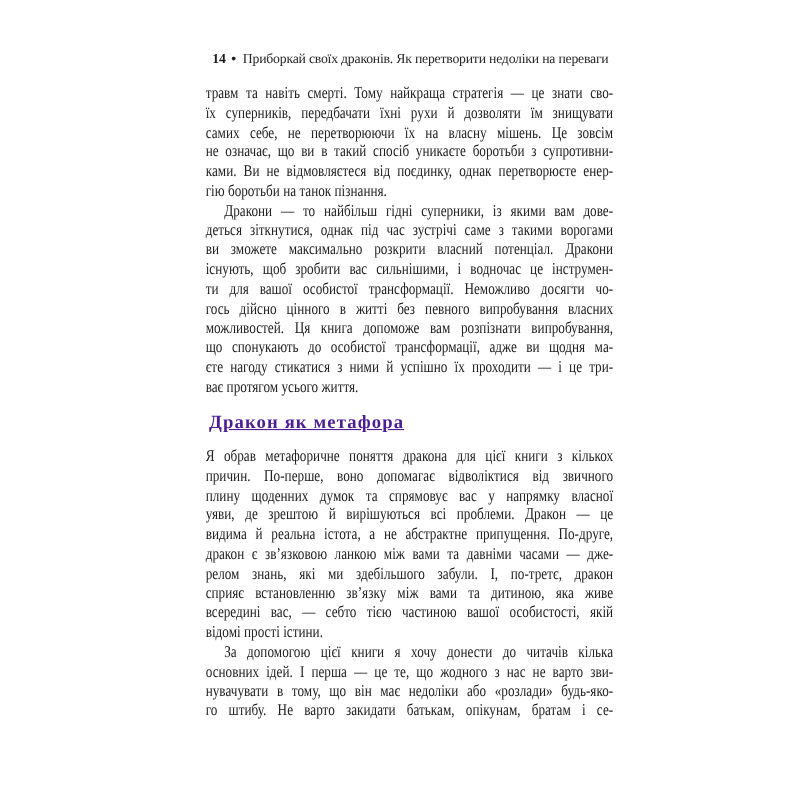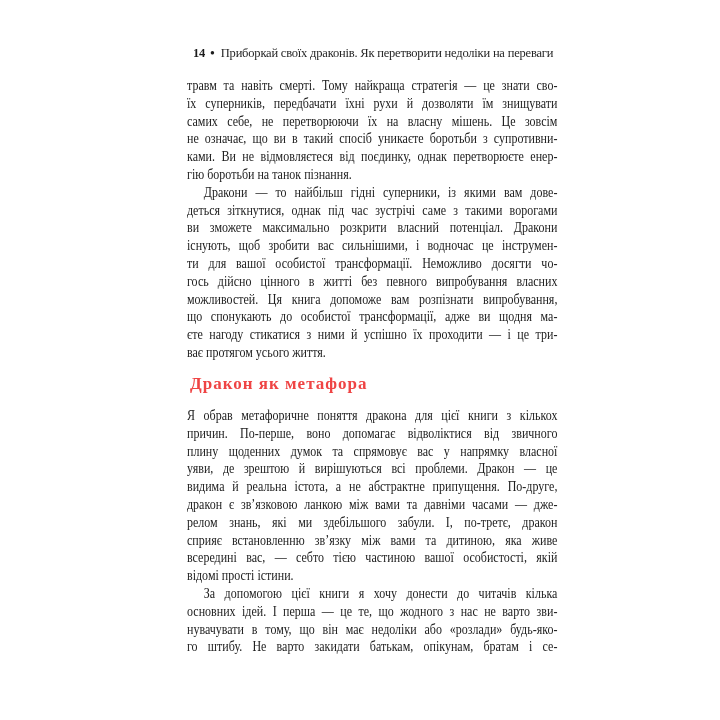--- a/index.html
+++ b/index.html
@@ -59,22 +59,23 @@
   .line.indent { text-indent: 21px; }
   .section-heading {
     position: absolute;
     left: 190px;
     top: 374px;
     margin: 0;
     font-family: "Liberation Serif", serif;
     font-size: 17px;
     font-weight: bold;
     letter-spacing: 1px;
-    color: #ef4444;
+    color: #4c1d95;
     white-space: nowrap;
+    text-decoration: underline;
   }
 </style>
 </head>
 <body>
 
 <div class="page">
 
   <div class="running-header">
     <span class="pagenum">14</span><span class="bullet">●</span><span class="runtitle">Приборкай своїх драконів. Як перетворити недоліки на переваги</span>
   </div>

